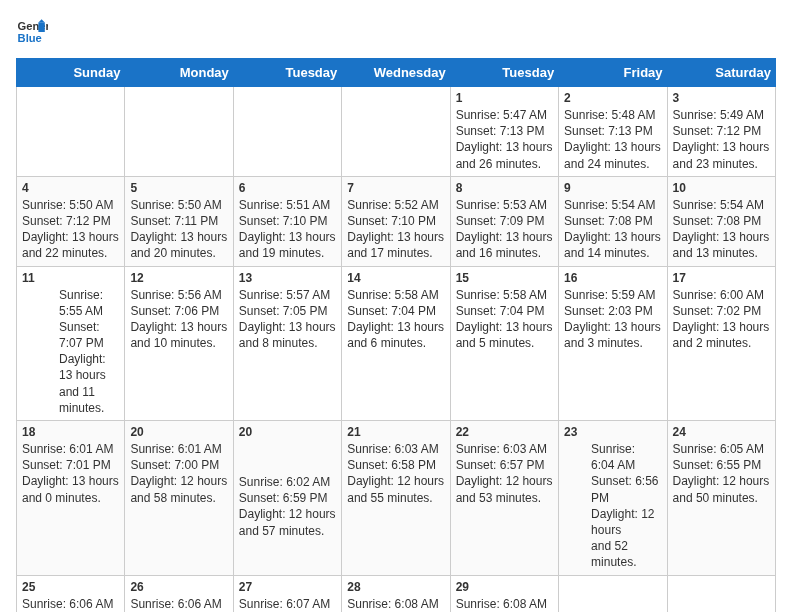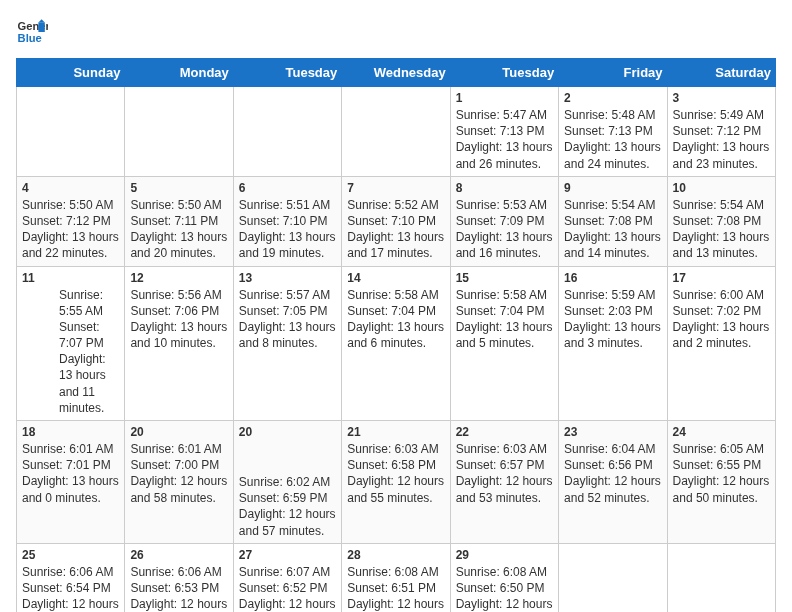--- a/index.html
+++ b/index.html
@@ -288,21 +288,21 @@
           </td>
           <td>
             <span class="day-num">22</span>
             <div class="cell-text" style="white-space: pre-line;">Sunrise: 6:03 AM
 Sunset: 6:57 PM
 Daylight: 12 hours
 and 53 minutes.</div>
           </td>
           <td>
             <span class="day-num">23</span>
-            <div class="cell-text" style="white-space: pre-line;">Sunrise: 6:04 AM
+            <div class="cell-text" style="white-space: pre-line; margin-left: 27px;">Sunrise: 6:04 AM
 Sunset: 6:56 PM
 Daylight: 12 hours
 and 52 minutes.</div>
           </td>
           <td>
             <span class="day-num">24</span>
             <div class="cell-text" style="white-space: pre-line;">Sunrise: 6:05 AM
 Sunset: 6:55 PM
 Daylight: 12 hours
 and 50 minutes.</div>

